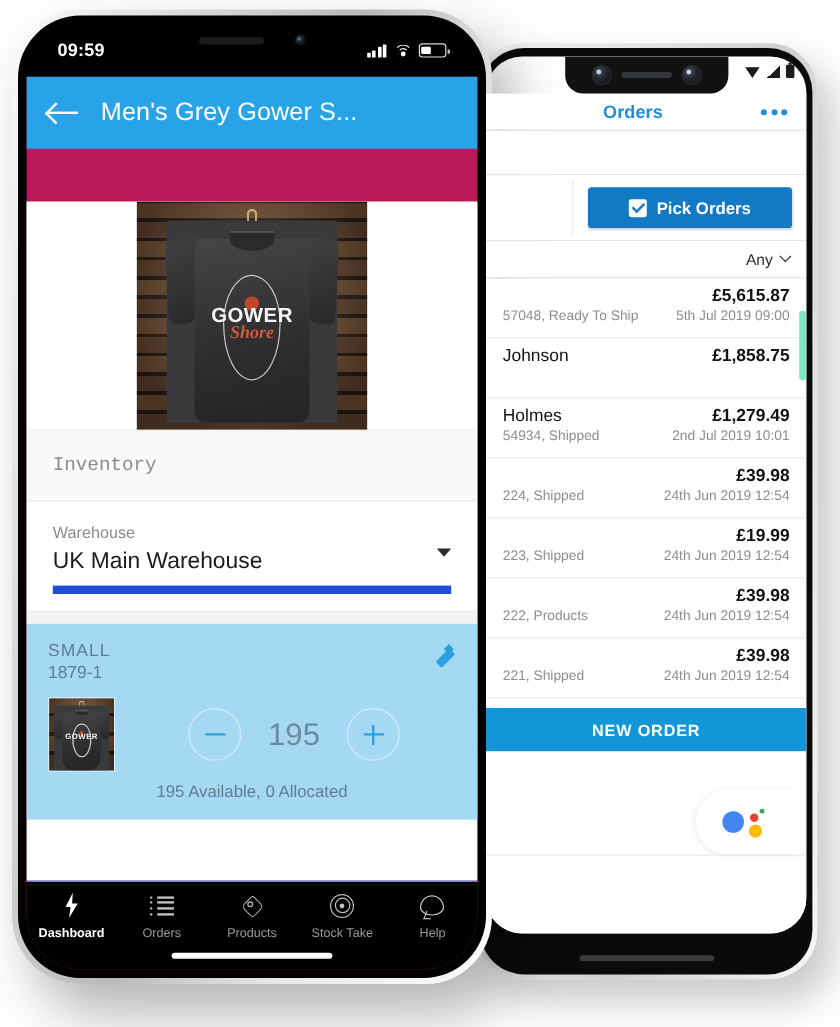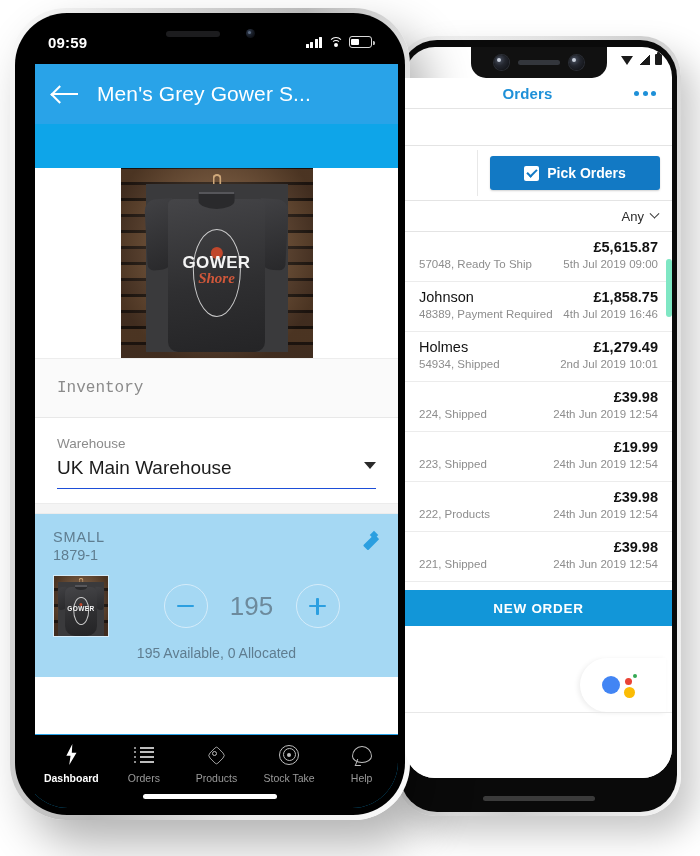--- a/index.html
+++ b/index.html
@@ -178,21 +178,21 @@
   .ic-wifi span:nth-child(1){ width:15px; height:15px; top:0; }
   .ic-wifi span:nth-child(2){ width:9px; height:9px; top:3px; }
   .ic-wifi span:nth-child(3){ width:4px; height:4px; top:6.5px;
     border:2px solid #fff; border-radius:50%; }
   .ic-batt { width:23px; height:11.5px; border:1.5px solid rgba(255,255,255,.85);
     border-radius:3px; position:relative; padding:1.3px; }
   .ic-batt::after { content:""; position:absolute; right:-3.5px; top:3.3px; width:2px;
     height:4.5px; background:rgba(255,255,255,.75); border-radius:0 1.5px 1.5px 0; }
   .ic-batt i { display:block; height:100%; width:42%; background:#fff; border-radius:1px; }
 
-  #app-body { position:absolute; left:0; right:0; top:44px; bottom:0; background:#0ea5e9;margin-left:13px; }
+  #app-body { position:absolute; left:0; right:0; top:44px; bottom:0; background:#be185d; }
 
   #app-header {
     height:60px; background:#29a3e8; display:flex; align-items:center; padding:0 18px; gap:18px;
   }
   #back-arrow { width:26px; height:18px; position:relative; flex:none; }
   #back-arrow::before { content:""; position:absolute; left:0; top:8px; width:25px; height:2.2px; background:#fff; }
   #back-arrow::after { content:""; position:absolute; left:0; top:3.2px; width:11px; height:11px;
     border-left:2.2px solid #fff; border-bottom:2.2px solid #fff; transform:rotate(45deg); }
   #app-title { color:#fff; font-size:21px; font-weight:400; letter-spacing:.1px; white-space:nowrap; }
 
@@ -246,22 +246,22 @@
   #hero .graphic .script { font-size:15px; top:46%; }
   #hero .graphic .fine:nth-of-type(1){ top:72%; width:58%; }
   #hero .graphic .fine:nth-of-type(2){ top:79%; width:42%; }
 
   #inventory-section { background:#fafafa; border-top:1px solid #ededed;
     border-bottom:1px solid #e8e8e8; padding:20px 22px;font-family:Liberation Mono, monospace; }
   #inventory-label { font-size:16px; color:#8b8b8b; }
 
   #warehouse-block { background:#fff; padding:18px 22px 14px 22px; }
   #warehouse-caption { font-size:13.5px; color:#8b8b8b; margin-bottom:6px; }
-  #warehouse-field { display:flex; align-items:center; justify-content:space-between;
-    border-bottom:1px solid #1d4ed8; padding-bottom:9px; }
+  #warehouse-field { display:flex; align-items:flex-start; justify-content:space-between;
+    border-bottom:7px solid #1d4ed8; padding-bottom:9px; }
   #warehouse-value { font-size:19px; color:#1c1c1c; }
   .chev-fill { width:0; height:0; border-left:6.5px solid transparent;
     border-right:6.5px solid transparent; border-top:7.5px solid #2a2a2a; margin-bottom:5px; }
 
   #divider-strip { height:11px; background:#f4f4f4; border-top:1px solid #ececec; border-bottom:1px solid #ececec; }
 
   #stock-card { background:#a5d8f3; padding:15px 18px 16px 18px; position:relative; }
   #stock-size { font-size:14.5px; color:#5f7d90; letter-spacing:.9px; }
   #stock-sku  { font-size:14.5px; color:#5f7d90; margin-top:2px; }
   #edit-pencil { position:absolute; right:20px; top:18px; width:20px; height:20px; }
@@ -382,24 +382,20 @@
               </div>
               <div class="order-line-2">
                 <span class="order-sub">57048, Ready To Ship</span>
                 <span class="order-date">5th Jul 2019 09:00</span>
               </div>
             </div>
             <div class="order-row">
               <div class="order-line-1">
                 <span class="order-name">Johnson</span>
                 <span class="order-amount">£1,858.75</span>
-              </div>
-              <div class="order-line-2">
-                <span class="order-sub">48389, Payment Required</span>
-                <span class="order-date">4th Jul 2019 16:46</span>
               </div>
             </div>
             <div class="order-row">
               <div class="order-line-1">
                 <span class="order-name">Holmes</span>
                 <span class="order-amount">£1,279.49</span>
               </div>
               <div class="order-line-2">
                 <span class="order-sub">54934, Shipped</span>
                 <span class="order-date">2nd Jul 2019 10:01</span>

